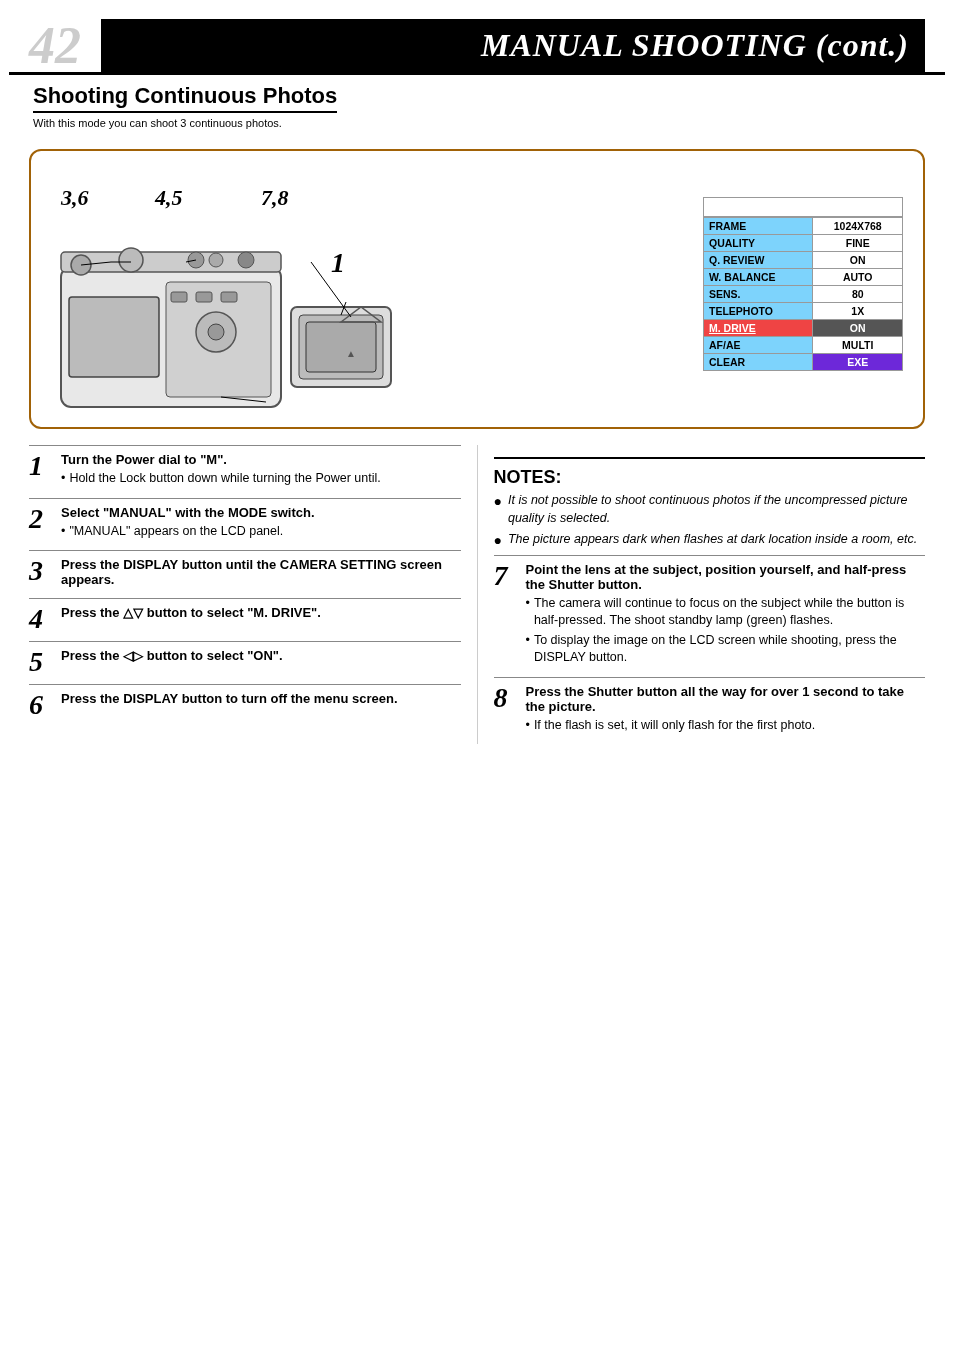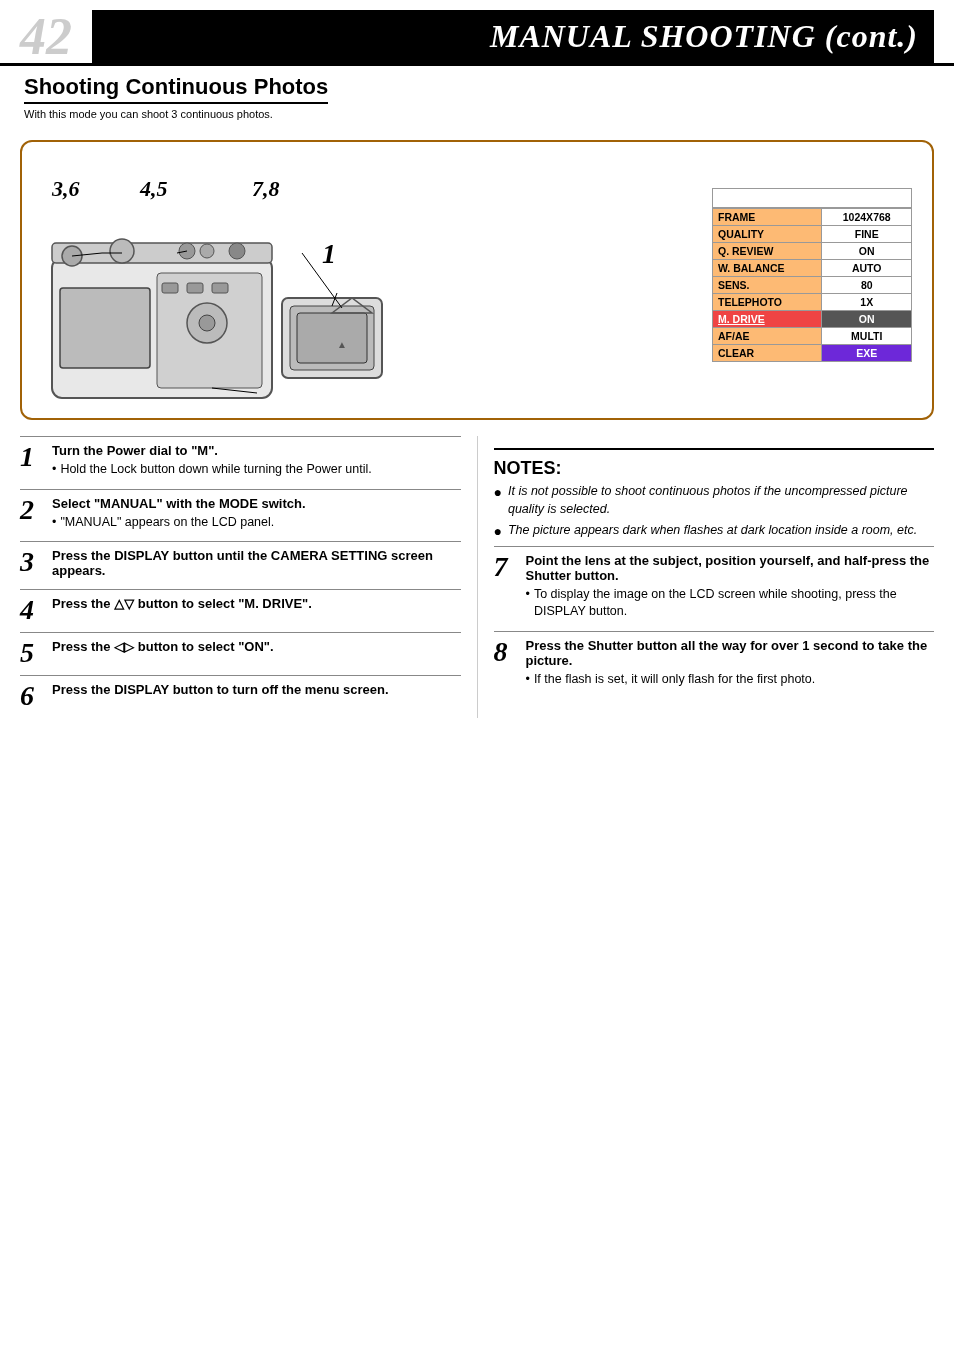--- a/index.html
+++ b/index.html
@@ -8,21 +8,21 @@
       min-height: 1355px;
       background: #fff;
       font-family: Arial, Helvetica, sans-serif;
       font-size: 13px;
       color: #000;
     }
 
     .page {
       width: 954px;
       min-height: 1355px;
-      padding: 0;
+      padding: 9px;
       position: relative;
     }
 
     
     .header {
       display: flex;
       align-items: center;
       padding: 10px 20px 0 20px;
       border-bottom: 3px solid #000;
       margin-bottom: 0;
@@ -88,21 +88,21 @@
     
     .diag-label {
       font-size: 22px;
       font-weight: bold;
       font-style: italic;
       font-family: 'Times New Roman', serif;
       position: absolute;
     }
 
     .label-36 { top: 18px; left: 10px; }
-    .label-45 { top: 18px; left: 98px; }
+    .label-45 { top: 18px; left: 104px; }
     .label-78 { top: 18px; left: 210px; }
     .label-1  { top: 80px; left: 280px; }
     .label-2  { bottom: 30px; left: 200px; }
 
     
     .cam-setting-wrap {
       width: 200px;
       flex-shrink: 0;
       margin-top: 30px;
     }
@@ -124,21 +124,21 @@
     }
 
     .cam-setting-table tr td {
       padding: 2px 5px;
       border: 1px solid #999;
       font-weight: bold;
       font-size: 10.5px;
     }
 
     .cam-setting-table tr td:first-child {
-      background: #fdba74;
+      background: #7dd3fc;
       width: 55%;
     }
     .cam-setting-table tr td:last-child {
       background: #fff;
       text-align: center;
       width: 45%;
     }
 
     .cam-setting-table tr.highlight td:first-child {
       background: #ef4444;
@@ -431,20 +431,21 @@
     <span>The picture appears dark when flashes at dark location inside a room, etc.</span>
   </div>
           </div>
         </div>
 
     <div class="step">
       <div class="step-num">7</div>
       <div class="step-content">
         <div class="step-title">Point the lens at the subject, position yourself, and half-press the Shutter button.</div>
         <div class="step-body">
+              <div class="bullet-item">The camera will continue to focus on the subject while the button is half-pressed. The shoot standby lamp (green) flashes.</div>
               <div class="bullet-item">To display the image on the LCD screen while shooting, press the DISPLAY button.</div>
             </div>
       </div>
     </div>
     <div class="step">
       <div class="step-num">8</div>
       <div class="step-content">
         <div class="step-title">Press the Shutter button all the way for over 1 second to take the picture.</div>
         <div class="step-body">
               <div class="bullet-item">If the flash is set, it will only flash for the first photo.</div>

